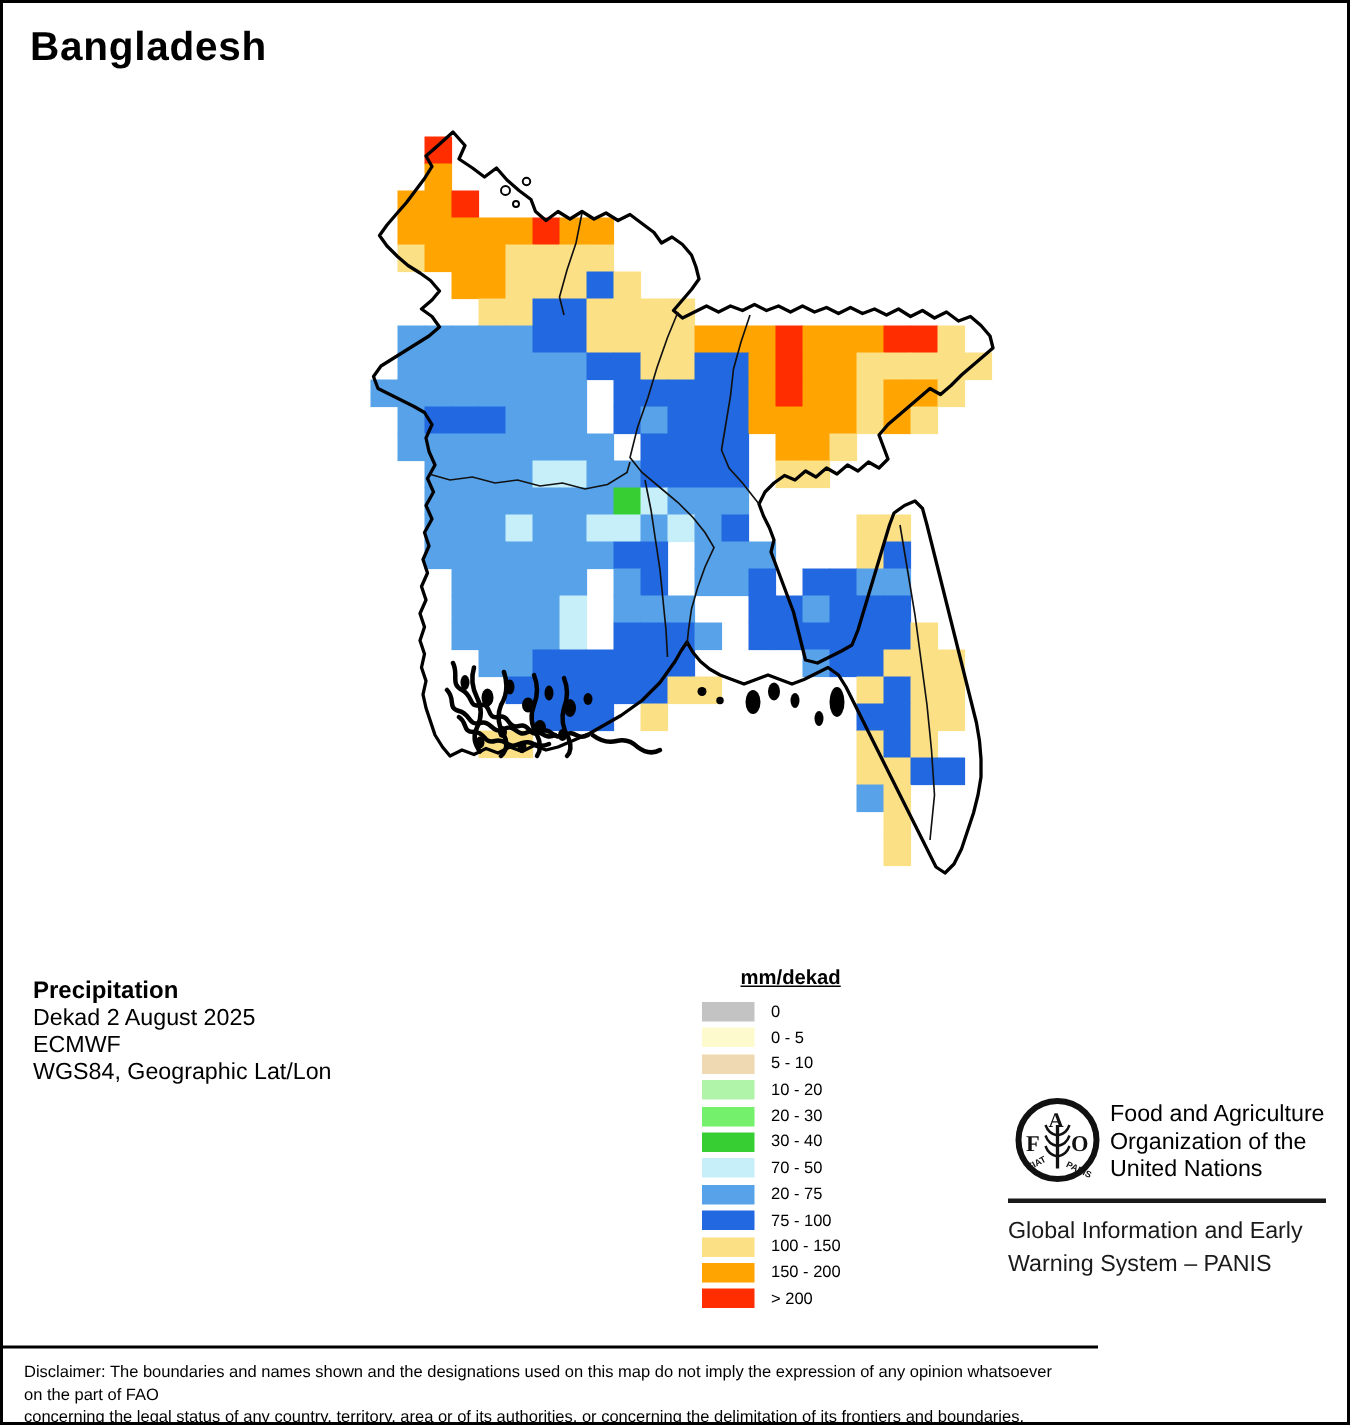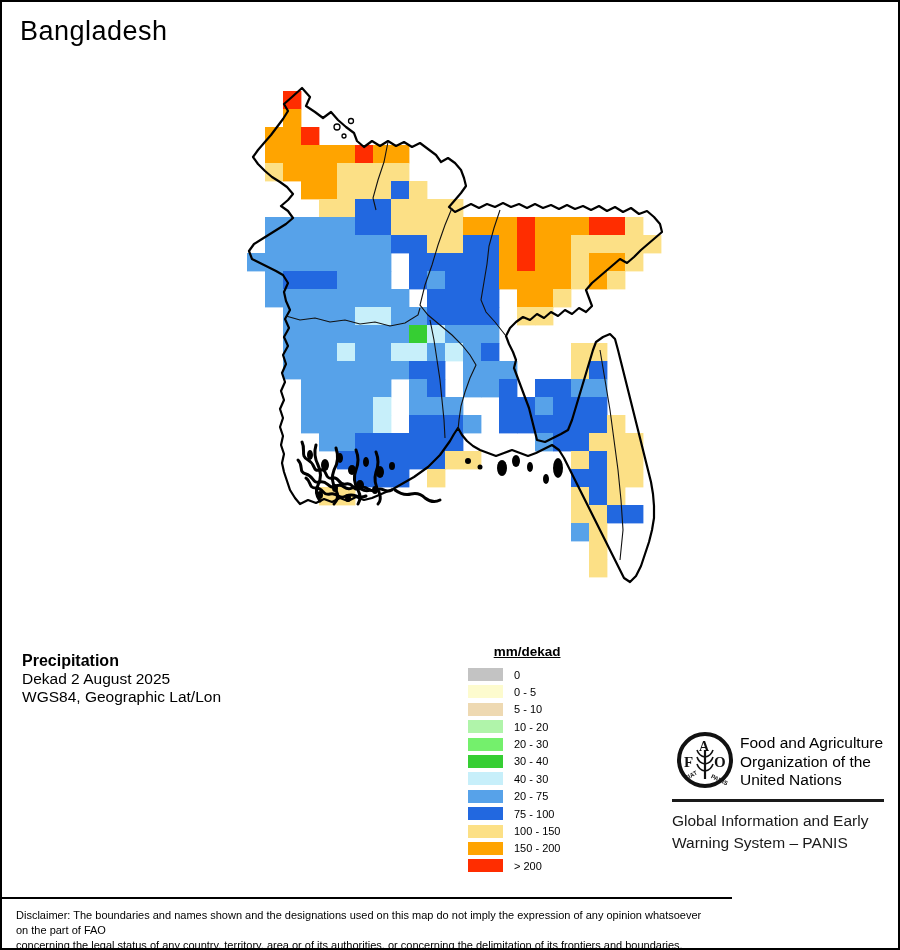--- a/index.html
+++ b/index.html
@@ -1,18 +1,18 @@
 <!DOCTYPE html>
 <html><head>
 <meta charset="utf-8">
 <style>
   html,body{margin:0;padding:0;background:#fff;}
   body{width:900px;height:950px;position:relative;font-family:"Liberation Sans",sans-serif;color:#000;overflow:hidden;}
   .frame{position:absolute;inset:0;border:2px solid #000;pointer-events:none;z-index:50;}
-  .page-title{position:absolute;left:20px;top:16px;font-size:27px;font-weight:normal;letter-spacing:.5px;}
+  .page-title{position:absolute;left:20px;top:16px;font-size:27px;font-weight:bold;letter-spacing:.5px;}
   #map-svg{position:absolute;left:240px;top:70px;}
   .info-block{position:absolute;left:22px;top:652px;display:flex;flex-direction:column;}
   .info-block .layer{font-weight:bold;font-size:16px;}
   .info-block div{font-size:15.5px;}
   .legend{position:absolute;left:468px;top:644px;}
   .legend-title{font-weight:bold;font-size:13.5px;text-decoration:underline;margin-bottom:9px;text-align:right;}
   .legend-row{display:flex;align-items:center;margin-bottom:4.4px;}
   .legend-swatch{width:35px;height:13px;flex:0 0 35px;}
   .legend-label{margin-left:11px;font-size:11px;white-space:nowrap;}
   .fao-logo{position:absolute;left:676px;top:731px;}
@@ -353,20 +353,21 @@
       <ellipse cx="318" cy="398" rx="5" ry="10" fill="#000"></ellipse>
       <ellipse cx="306" cy="409" rx="3" ry="5" fill="#000"></ellipse>
       <ellipse cx="228" cy="391" rx="3" ry="3" fill="#000"></ellipse>
       <ellipse cx="240" cy="397" rx="2.5" ry="2.5" fill="#000"></ellipse>
     </g>
 </svg>
 
 <div class="info-block">
   <div class="layer">Precipitation</div>
   <div>Dekad 2 August 2025</div>
+  <div>ECMWF</div>
   <div>WGS84, Geographic Lat/Lon</div>
 </div>
 
 <div class="legend">
   <div class="legend-title">mm/dekad</div>
   <div id="legend-items">
       <div class="legend-row">
         <div class="legend-swatch" style="background: rgb(195, 195, 195);"></div>
         <div class="legend-label">0</div>
       </div>
@@ -385,21 +386,21 @@
       <div class="legend-row">
         <div class="legend-swatch" style="background: rgb(116, 240, 108);"></div>
         <div class="legend-label">20 - 30</div>
       </div>
       <div class="legend-row">
         <div class="legend-swatch" style="background: rgb(54, 206, 51);"></div>
         <div class="legend-label">30 - 40</div>
       </div>
       <div class="legend-row">
         <div class="legend-swatch" style="background: rgb(199, 239, 250);"></div>
-        <div class="legend-label">40 - 30</div>
+        <div class="legend-label">70 - 50</div>
       </div>
       <div class="legend-row">
         <div class="legend-swatch" style="background: rgb(87, 162, 233);"></div>
         <div class="legend-label">20 - 75</div>
       </div>
       <div class="legend-row">
         <div class="legend-swatch" style="background: rgb(34, 104, 224);"></div>
         <div class="legend-label">75 - 100</div>
       </div>
       <div class="legend-row">

